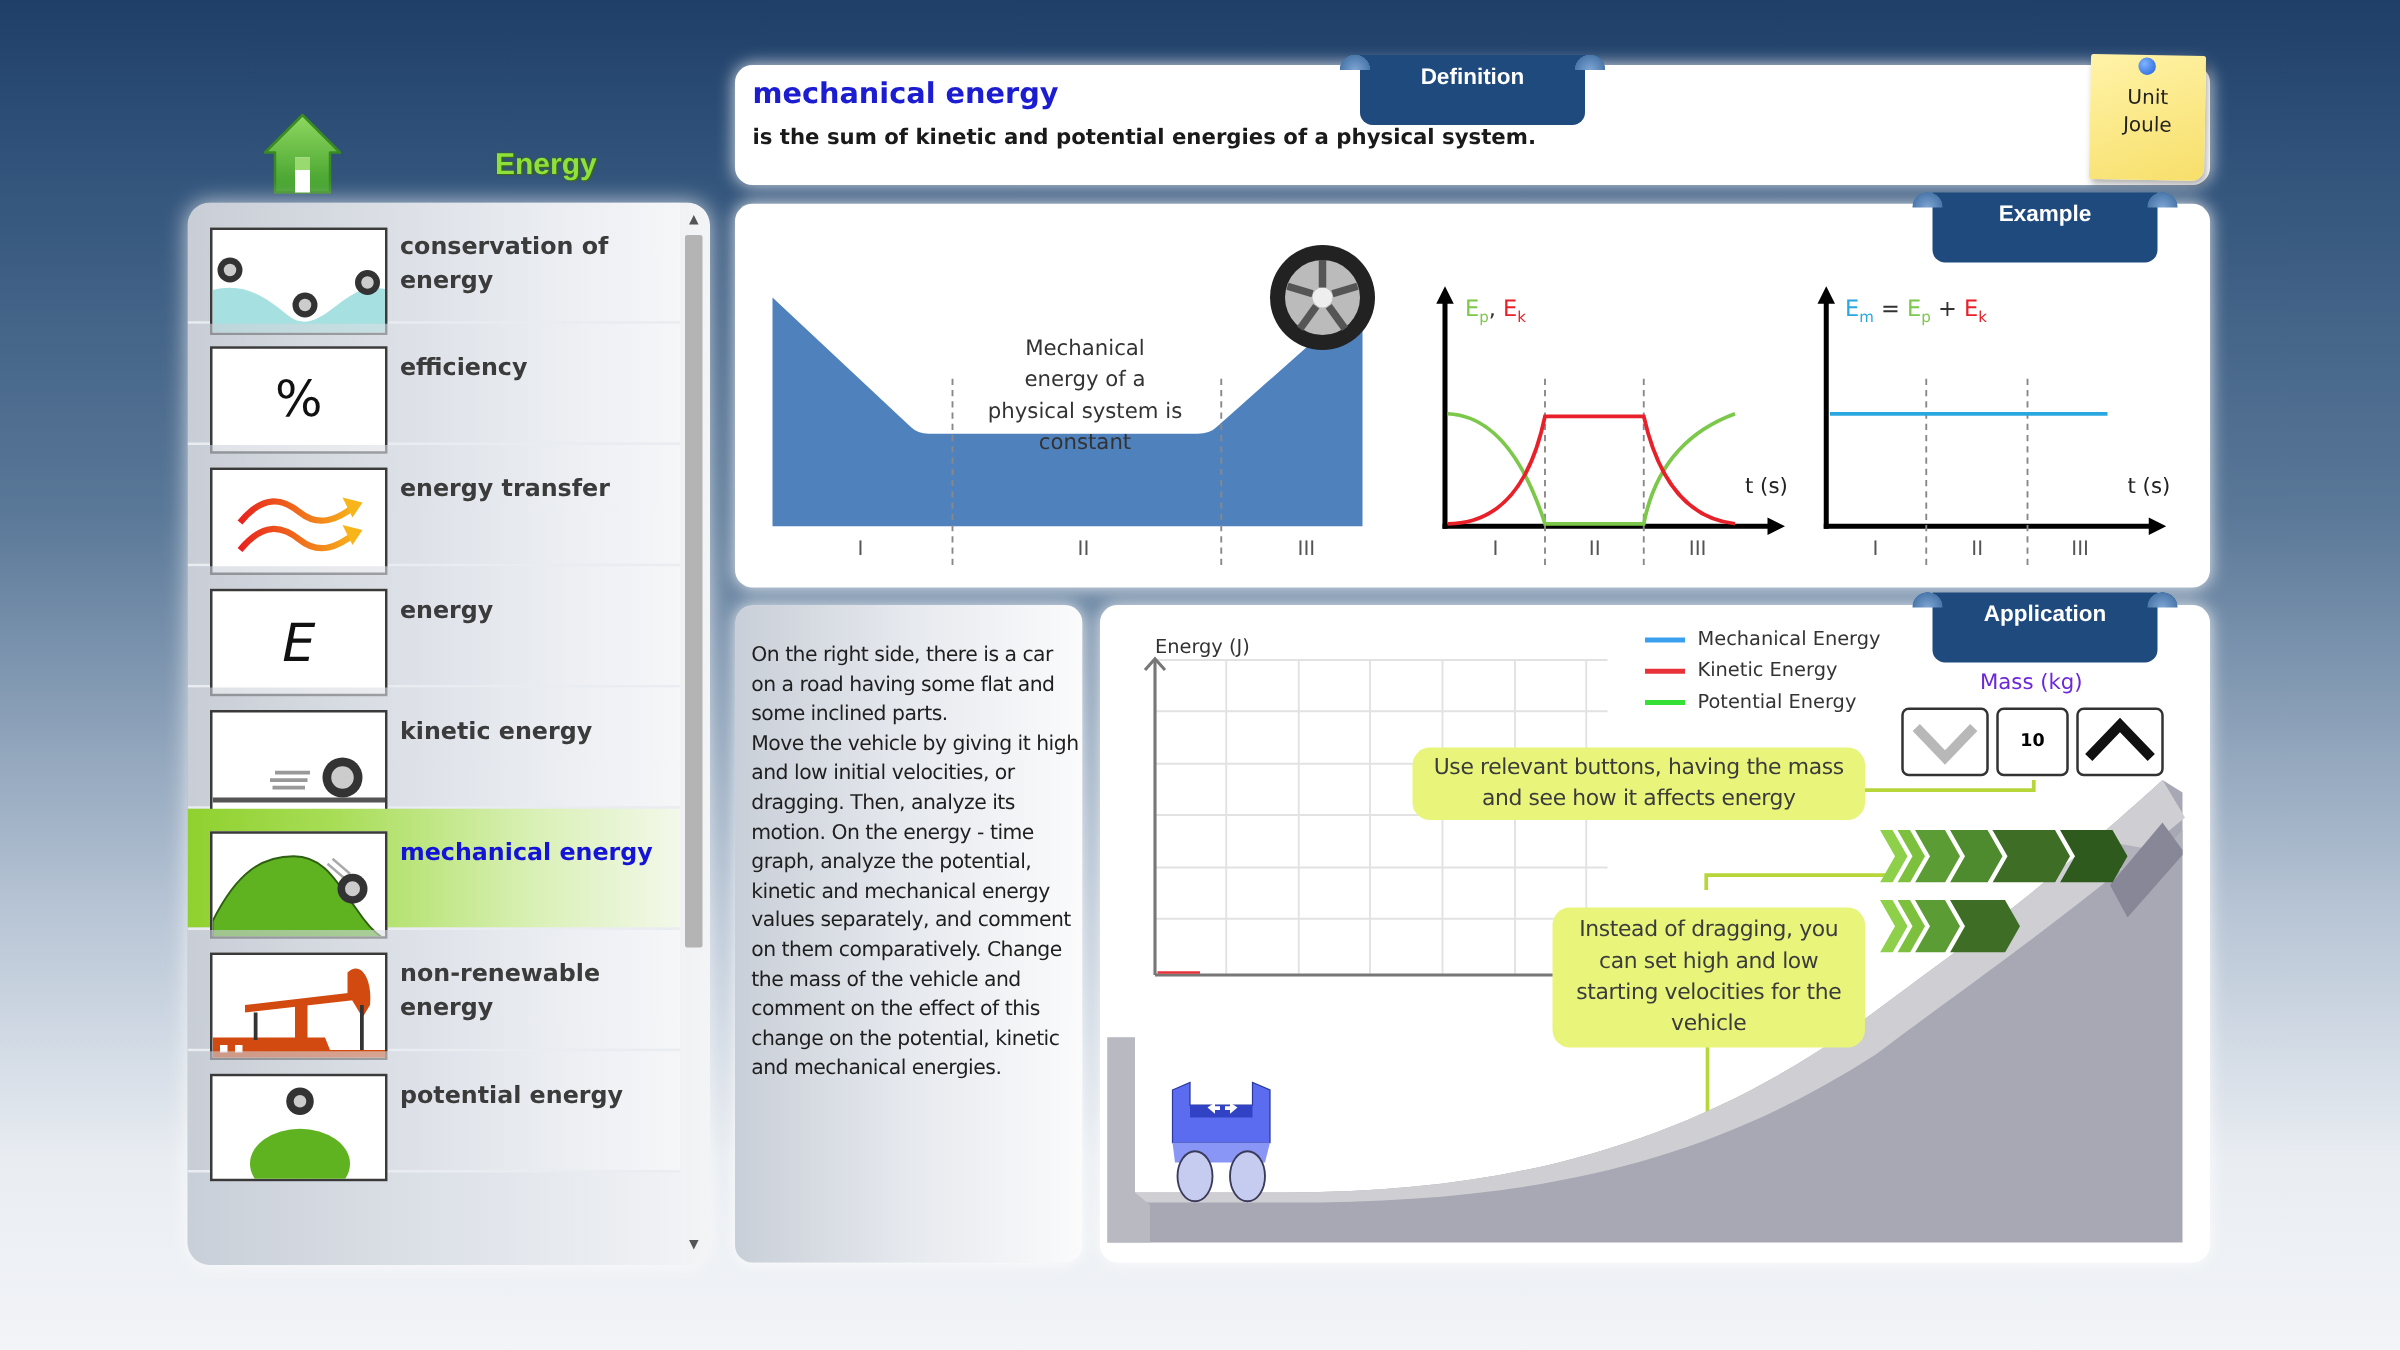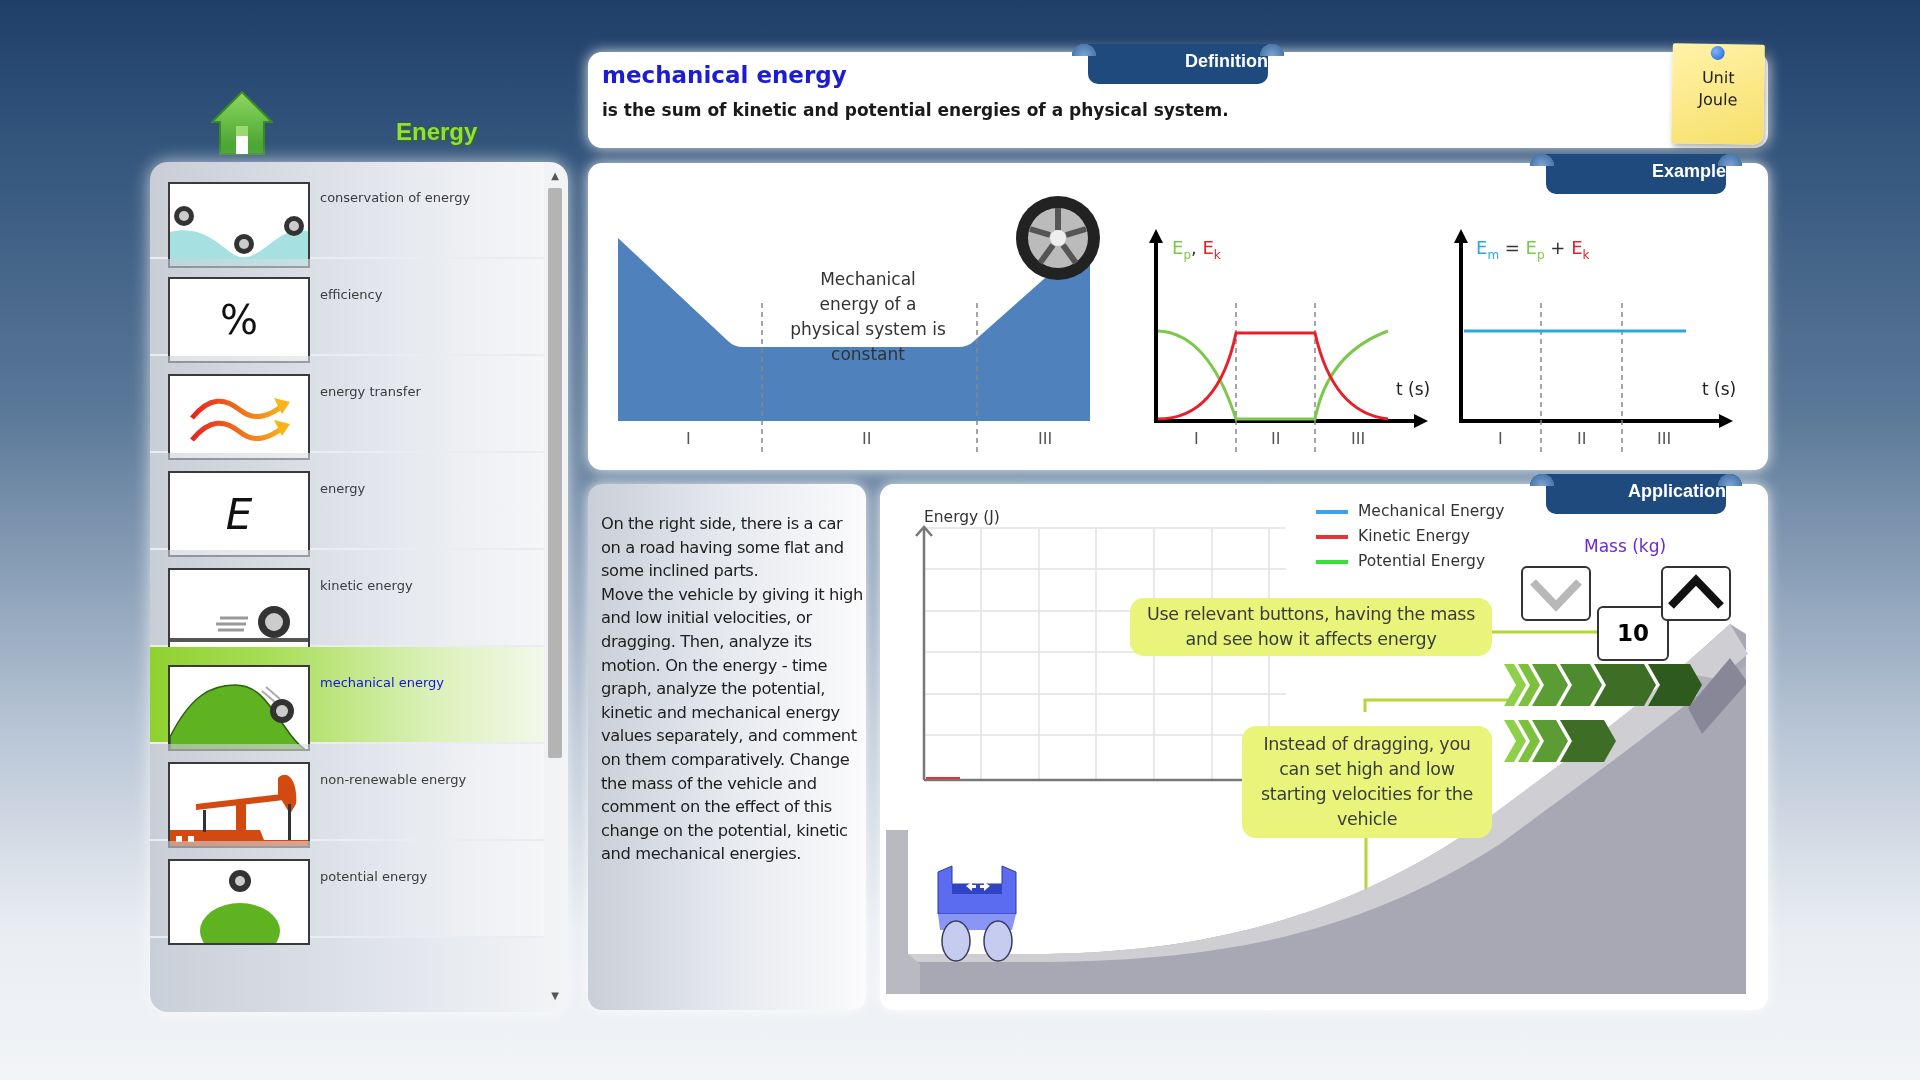--- a/index.html
+++ b/index.html
@@ -17,35 +17,35 @@
   
   .sidebar { position: absolute; left: 150px; top: 162px; width: 418px; height: 850px; border-radius: 18px;
     background: linear-gradient(90deg, #c9cfd8 0%, #e2e6ec 60%, #f3f4f6 100%);
     box-shadow: 0 0 18px rgba(255,255,255,0.7); overflow: hidden; }
   .topic-list { position: absolute; left: 0; top: 0; width: 394px; height: 850px; overflow: hidden; }
   .topic { position: relative; height: 97px; border-bottom: 2px solid #e9ecf0; display: flex; align-items: center; cursor: pointer;
     background: linear-gradient(90deg, rgba(200,205,213,0.6) 0%, rgba(230,233,238,0.6) 60%, rgba(248,248,250,0.7) 100%); }
   .topic.active { background: linear-gradient(90deg, #8fd12e 0%, #a8dd57 30%, #d9f0b5 70%, #f3f8ea 100%); }
   .thumb { position: absolute; left: 18px; top: 18px; width: 142px; height: 86px; background: #fff; border: 2px solid #3a3a3a; overflow: hidden; }
   .topic:first-child .thumb { top: 20px; }
-  .topic-label { position: absolute; left: 170px; top: 22px; width: 210px; font-size: 13px; font-weight: normal; color: #3b3b3b; line-height: 27px;
+  .topic-label { position: absolute; left: 170px; top: 22px; width: 210px; font-size: 19px; font-weight: bold; color: #3b3b3b; line-height: 27px;
     font-family: "DejaVu Sans", sans-serif; }
   .topic.active .topic-label { color: #1414d8; }
   .scrollbar { position: absolute; right: 4px; top: 6px; width: 18px; height: 838px; }
   .scroll-up, .scroll-down { position: absolute; left: 0; width: 18px; height: 14px; color: #555; font-size: 10px; text-align: center; cursor: pointer; }
   .scroll-up { top: 2px; } .scroll-down { bottom: 2px; }
   .scroll-thumb { position: absolute; left: 2px; top: 20px; width: 14px; height: 570px; background: #b4b4b4; border-radius: 2px; cursor: pointer; }
 
   
   .panel { position: absolute; background: #fff; border-radius: 14px; box-shadow: 0 0 14px rgba(255,255,255,0.85); }
   .def-panel { left: 588px; top: 52px; width: 1180px; height: 96px; }
   .def-term { position: absolute; left: 14px; top: 10px; font-size: 23px; font-weight: bold; color: #1c1cd0; font-family: "DejaVu Sans", sans-serif; }
   .def-text { position: absolute; left: 14px; top: 48px; font-size: 17px; font-weight: bold; color: #1a1a1a; font-family: "DejaVu Sans", sans-serif; }
-  .tab { position: absolute; height: 40px; background: #1e4a7e; color: #fff; font-weight: bold; font-size: 18px;
-    text-align: right; line-height: 34px; border-radius: 0 0 10px 10px; font-family: "Liberation Sans", sans-serif; }
+  .tab { position: absolute; height: 56px; background: #1e4a7e; color: #fff; font-weight: bold; font-size: 18px;
+    text-align: center; line-height: 34px; border-radius: 0 0 10px 10px; font-family: "Liberation Sans", sans-serif; }
   .tab::before, .tab::after { content: ""; position: absolute; top: -4px; width: 24px; height: 16px; background: radial-gradient(circle at 50% 100%, #7fa6d4 0%, #4a77aa 60%, transparent 62%); }
   .tab::before { left: -16px; } .tab::after { right: -16px; }
   .tab-def { left: 1088px; top: 44px; width: 180px; }
   .tab-example { left: 1546px; top: 154px; width: 180px; }
   .tab-application { left: 1546px; top: 474px; width: 180px; }
 
   .sticky { position: absolute; left: 1672px; top: 44px; width: 92px; height: 100px; background: linear-gradient(160deg, #fff3a8, #f7df6a);
     box-shadow: 2px 4px 6px rgba(0,0,0,0.3); transform: rotate(1deg); border-radius: 2px 2px 10px 2px; }
   .pin { position: absolute; left: 38px; top: 2px; width: 14px; height: 14px; border-radius: 50%; background: radial-gradient(circle at 35% 35%, #7fb3ff, #1d5fd6); }
   .sticky-l1, .sticky-l2 { position: absolute; width: 100%; text-align: center; font-size: 16px; color: #222; font-family: "DejaVu Sans", sans-serif; }
@@ -57,21 +57,21 @@
   .desc-text p + p { }
   .app-panel { left: 880px; top: 484px; width: 888px; height: 526px; overflow: hidden; }
 
   .svg-abs { position: absolute; left: 0; top: 0; }
   .callout { position: absolute; background: #e8f57a; border-radius: 14px; color: #3c3c3c; font-size: 17.5px; line-height: 25px; text-align: center; font-family: "DejaVu Sans", sans-serif; letter-spacing: -0.3px; }
   .legend-item { position: absolute; font-size: 15.5px; color: #333; font-family: "DejaVu Sans", sans-serif; }
   .legend-swatch { display: inline-block; width: 32px; height: 4px; vertical-align: middle; margin-right: 10px; }
   .mass-label { position: absolute; left: 1584px; top: 536px; font-size: 17px; color: #6d28d9; font-family: "DejaVu Sans", sans-serif; }
   .mass-btn { position: absolute; top: 566px; height: 55px; border: 2px solid #333; border-radius: 6px; background: #fff; cursor: pointer; }
   .mass-down { left: 1521px; width: 70px; }
-  .mass-val { left: 1597px; width: 72px; font-size: 23px; font-weight: bold; text-align: center; line-height: 51px; cursor: text; margin-top: 40px; }
+  .mass-val { left: 1597px; width: 58px; font-size: 14px; font-weight: bold; text-align: center; line-height: 51px; cursor: text; }
   .mass-up { left: 1661px; width: 70px; }
 </style>
 </head>
 <body>
 
 <div class="home-btn">
   <svg width="64" height="66" viewBox="0 0 64 66">
     <defs>
         <linearGradient id="hg" x1="0" y1="0" x2="0" y2="1">
           <stop offset="0" stop-color="#8fd860"></stop>

